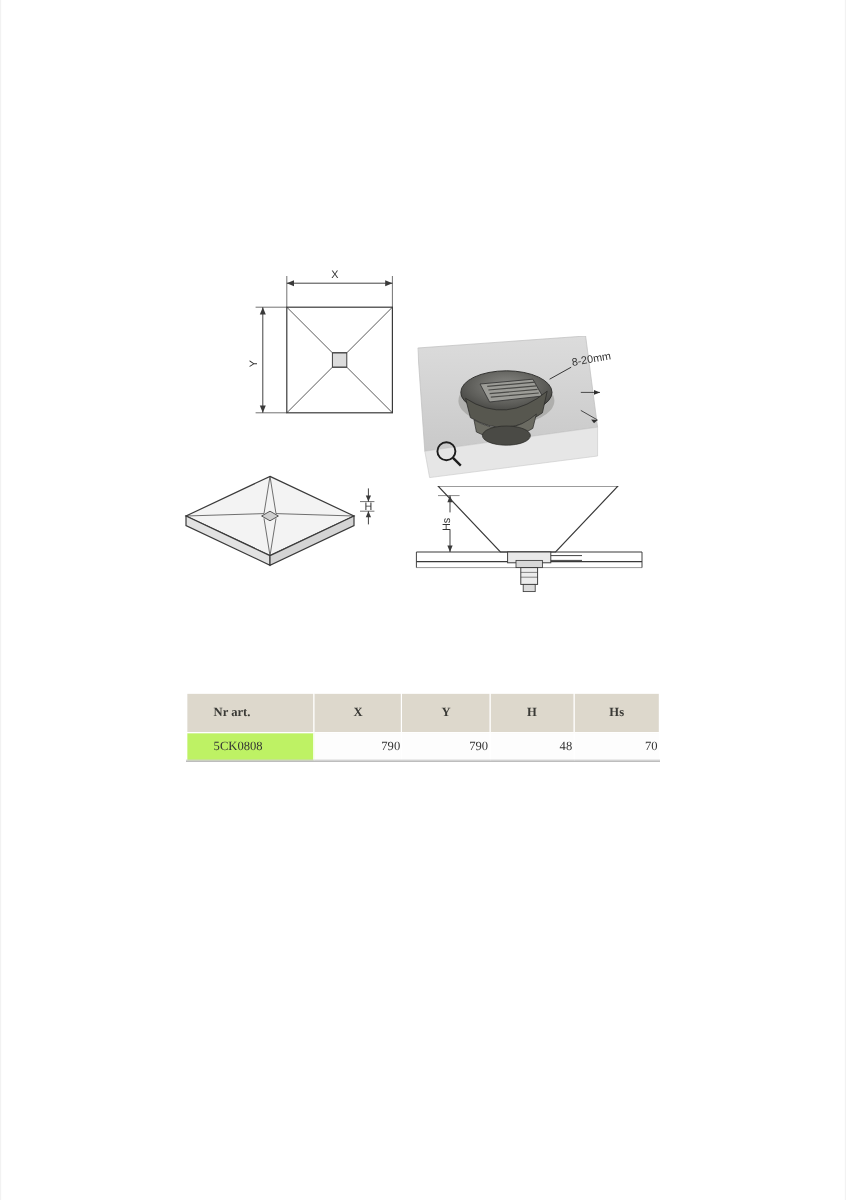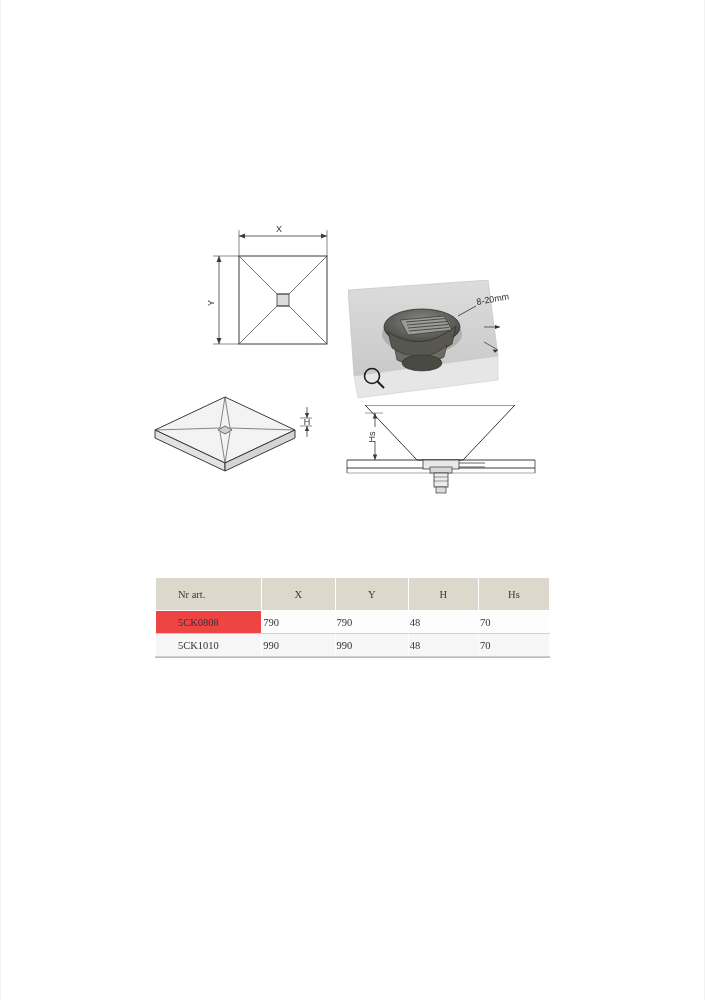--- a/index.html
+++ b/index.html
@@ -56,41 +56,41 @@
   }
   table.spec {
     border-collapse: collapse;
     width: 395px;
     font-family: "Liberation Serif", serif;
     font-size: 10.5px;
     color: #222;
   }
   table.spec th {
     background: #ddd8cc;
-    font-weight: normal;
+    font-weight: bold;
     font-size: 10.5px;
     height: 30px;
     border: 1px solid #ffffff;
     text-align: center;
     color: #3a3a36;
   }
   table.spec th.first { text-align: left; padding-left: 22px; }
   table.spec td {
     height: 20px;
     border-bottom: 1px solid #cfcfcf;
     border-left: 1px solid #ffffff;
     border-right: 1px solid #ffffff;
-    text-align: left;
+    text-align: right;
     background: #fdfdfd;
     color: #333;
   }
   table.spec td.first {
     text-align: left;
     padding-left: 22px;
-    background: #ef4444;
+    background: #bef264;
   }
   table.spec tr:nth-child(even) td { background: #f6f6f6; }
   .table-bottom-rule {
     height: 1px;
     background: #bdbdbd;
     width: 395px;
   }
 
   
   .scan-edge-l, .scan-edge-r {
@@ -257,25 +257,18 @@
         </tr>
       </thead>
       <tbody>
         <tr>
           <td class="first">5CK0808</td>
           <td>790</td>
           <td>790</td>
           <td>48</td>
           <td>70</td>
         </tr>
-        <tr>
-          <td class="first">5CK1010</td>
-          <td>990</td>
-          <td>990</td>
-          <td>48</td>
-          <td>70</td>
-        </tr>
       </tbody>
     </table>
     <div class="table-bottom-rule"></div>
   </div>
 
 </div>
 
 </body></html>

